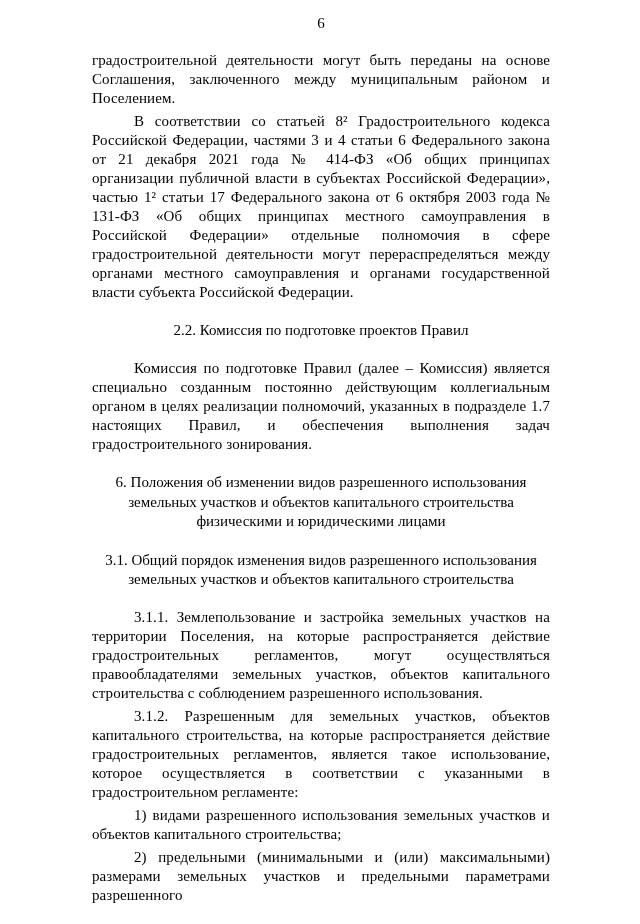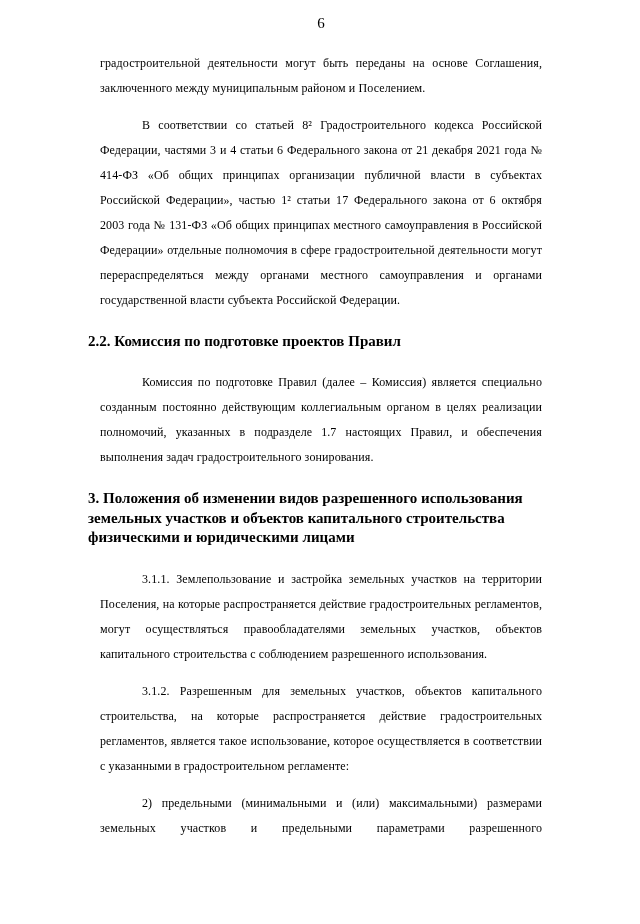--- a/index.html
+++ b/index.html
@@ -19,61 +19,64 @@
     padding: 14px 86px 0 88px;
     overflow: hidden;
   }
   .page-number {
     text-align: center;
     font-size: 15px;
     line-height: 19px;
     margin: 0 0 18px 0;
   }
   p.body {
-    margin: 12px;
-    font-size: 12px;
-    line-height: 25px;
+    margin: 4px;
+    font-size: 15px;
+    line-height: 19px;
     text-align: justify;
     letter-spacing: 0.1px;
   }
   p.indent {
     text-indent: 42px;
   }
   p.noindent {
     text-indent: 0;
   }
   p.justify-all {
     text-align-last: justify;
   }
   .heading {
     margin: 19px 0;
     font-size: 15px;
     line-height: 19.4px;
-    font-weight: bold;
+    font-weight: normal;
+    text-align: center;
   }
 </style>
 </head>
 <body>
 
 <div class="page">
 
   <div class="page-number">6</div>
 
   <p class="body noindent">градостроительной деятельности могут быть переданы на основе Соглашения, заключенного между муниципальным районом и Поселением.</p>
 
   <p class="body indent">В соответствии со статьей 8² Градостроительного кодекса Российской Федерации, частями 3 и 4 статьи 6 Федерального закона от 21 декабря 2021 года № 414-ФЗ «Об общих принципах организации публичной власти в субъектах Российской Федерации», частью 1² статьи 17 Федерального закона от 6 октября 2003 года № 131-ФЗ «Об общих принципах местного самоуправления в Российской Федерации» отдельные полномочия в сфере градостроительной деятельности могут перераспределяться между органами местного самоуправления и органами государственной власти субъекта Российской Федерации.</p>
 
 
   <h2 class="heading">2.2. Комиссия по подготовке проектов Правил</h2>
 
   <p class="body indent">Комиссия по подготовке Правил (далее – Комиссия) является специально созданным постоянно действующим коллегиальным органом в целях реализации полномочий, указанных в подразделе 1.7 настоящих Правил, и обеспечения выполнения задач градостроительного зонирования.</p>
 
-  <h2 class="heading">3. Положения об изменении видов разрешенного использования земельных участков и объектов капитального строительства физическими и юридическими лицами</h2>
+  <h2 class="heading">6. Положения об изменении видов разрешенного использования земельных участков и объектов капитального строительства физическими и юридическими лицами</h2>
 
+  <h2 class="heading">3.1. Общий порядок изменения видов разрешенного использования земельных участков и объектов капитального строительства</h2>
 
   <p class="body indent">3.1.1. Землепользование и застройка земельных участков на территории Поселения, на которые распространяется действие градостроительных регламентов, могут осуществляться правообладателями земельных участков, объектов капитального строительства с соблюдением разрешенного использования.</p>
 
   <p class="body indent">3.1.2. Разрешенным для земельных участков, объектов капитального строительства, на которые распространяется действие градостроительных регламентов, является такое использование, которое осуществляется в соответствии с указанными в градостроительном регламенте:</p>
 
+  <p class="body indent">1) видами разрешенного использования земельных участков и объектов капитального строительства;</p>
 
   <p class="body indent justify-all">2) предельными (минимальными и (или) максимальными) размерами земельных участков и предельными параметрами разрешенного</p>
 
 </div>
 
 </body></html>

